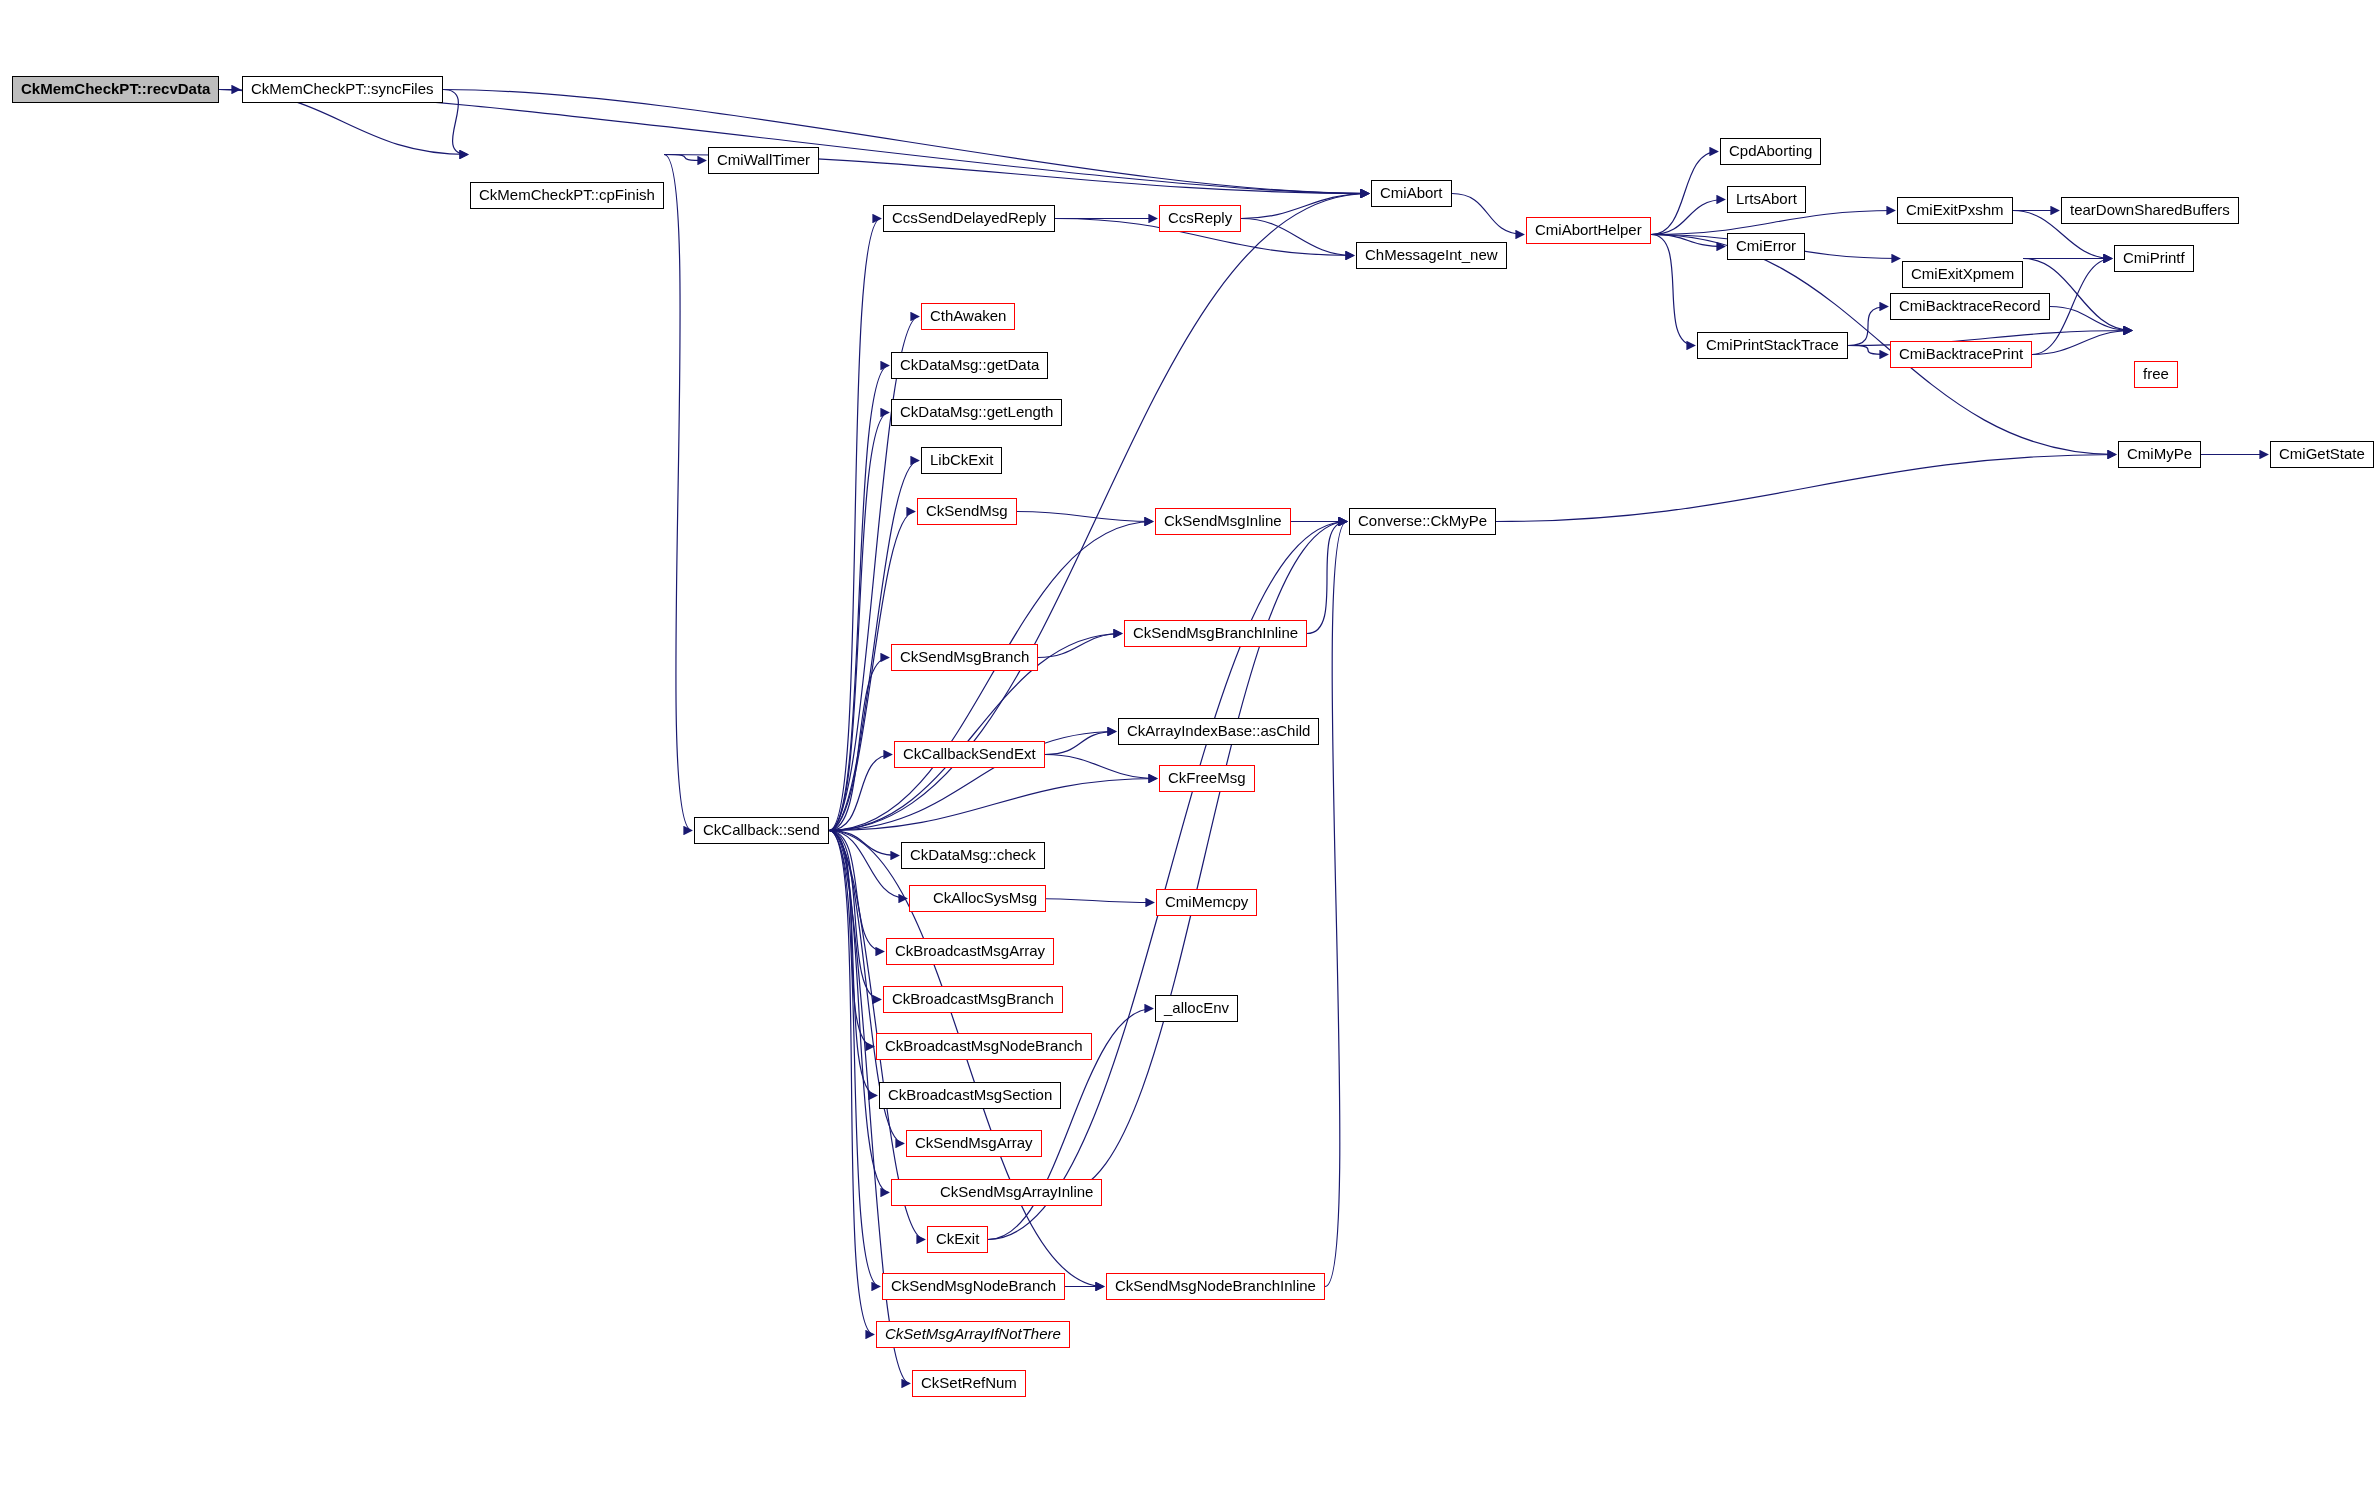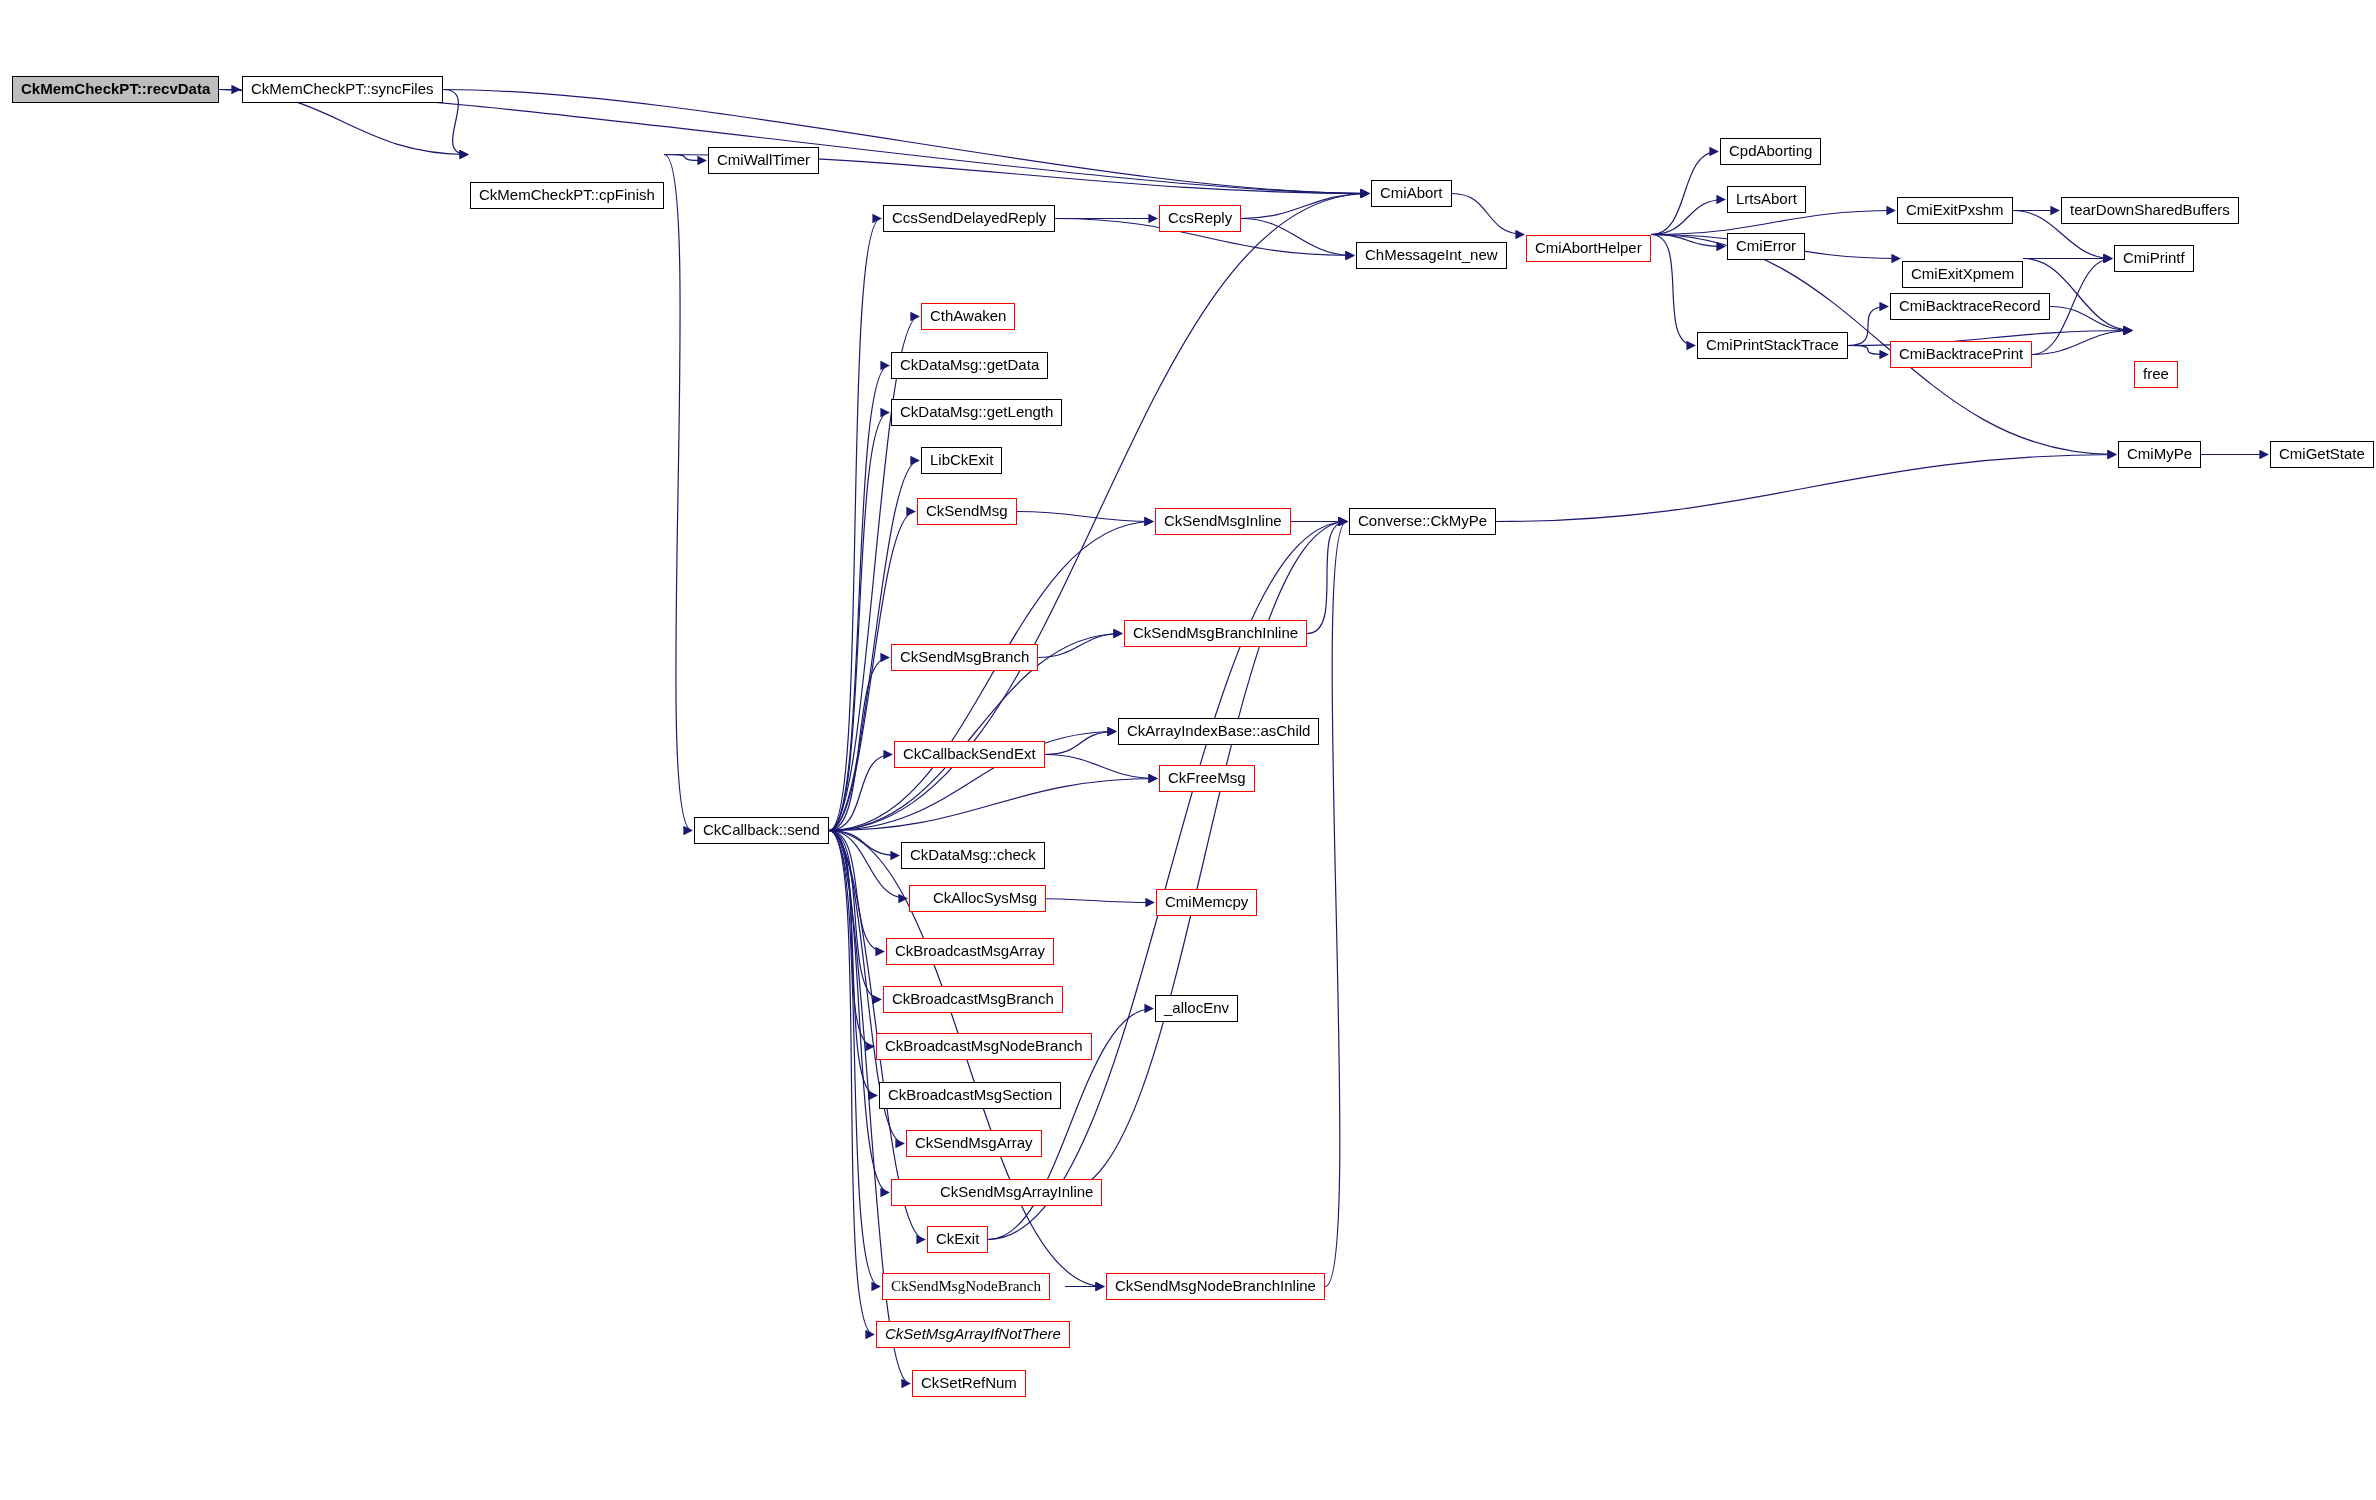--- a/index.html
+++ b/index.html
@@ -113,21 +113,21 @@
   </svg>
   <div id="node-layer">
       <div class="node root" style="left: 12px; top: 76px;">CkMemCheckPT::recvData</div>
       <div class="node black" style="left: 242px; top: 76px;">CkMemCheckPT::syncFiles</div>
       <div class="node black" style="left: 470px; top: 141px; margin-top: 41px;">CkMemCheckPT::cpFinish</div>
       <div class="node black" style="left: 708px; top: 147px;">CmiWallTimer</div>
       <div class="node black" style="left: 883px; top: 205px;">CcsSendDelayedReply</div>
       <div class="node red" style="left: 1159px; top: 205px;">CcsReply</div>
       <div class="node black" style="left: 1371px; top: 180px;">CmiAbort</div>
       <div class="node black" style="left: 1356px; top: 242px;">ChMessageInt_new</div>
-      <div class="node red" style="left: 1526px; top: 235px;">CmiAbortHelper</div>
+      <div class="node red" style="left: 1526px; top: 217px;">CmiAbortHelper</div>
       <div class="node black" style="left: 1720px; top: 138px;">CpdAborting</div>
       <div class="node black" style="left: 1727px; top: 186px;">LrtsAbort</div>
       <div class="node black" style="left: 1727px; top: 233px;">CmiError</div>
       <div class="node black" style="left: 1897px; top: 197px;">CmiExitPxshm</div>
       <div class="node black" style="left: 2061px; top: 197px;">tearDownSharedBuffers</div>
       <div class="node black" style="left: 1902px; top: 253px; margin-top: 8px;">CmiExitXpmem</div>
       <div class="node black" style="left: 2114px; top: 245px;">CmiPrintf</div>
       <div class="node black" style="left: 1890px; top: 293px;">CmiBacktraceRecord</div>
       <div class="node red" style="left: 2134px; top: 317px; margin-top: 44px;">free</div>
       <div class="node black" style="left: 1697px; top: 332px;">CmiPrintStackTrace</div>
@@ -151,18 +151,18 @@
       <div class="node red" style="left: 909px; top: 885px; padding-left: 23px;">CkAllocSysMsg</div>
       <div class="node red" style="left: 1156px; top: 889px;">CmiMemcpy</div>
       <div class="node red" style="left: 886px; top: 938px;">CkBroadcastMsgArray</div>
       <div class="node red" style="left: 883px; top: 986px;">CkBroadcastMsgBranch</div>
       <div class="node red" style="left: 876px; top: 1033px;">CkBroadcastMsgNodeBranch</div>
       <div class="node black" style="left: 879px; top: 1082px;">CkBroadcastMsgSection</div>
       <div class="node black" style="left: 1155px; top: 995px;">_allocEnv</div>
       <div class="node red" style="left: 906px; top: 1130px;">CkSendMsgArray</div>
       <div class="node red" style="left: 891px; top: 1179px; padding-left: 48px;">CkSendMsgArrayInline</div>
       <div class="node red" style="left: 927px; top: 1226px;">CkExit</div>
-      <div class="node red" style="left: 882px; top: 1273px; font-family: Liberation Serif, serif;">CkSendMsgNodeBranch</div>
+      <div class="node red" style="left: 882px; top: 1273px;">CkSendMsgNodeBranch</div>
       <div class="node red" style="left: 1106px; top: 1273px;">CkSendMsgNodeBranchInline</div>
       <div class="node red" style="left: 876px; top: 1321px; font-style: italic;">CkSetMsgArrayIfNotThere</div>
       <div class="node red" style="left: 912px; top: 1370px;">CkSetRefNum</div>
     </div>
 </div>
 
 </body></html>

